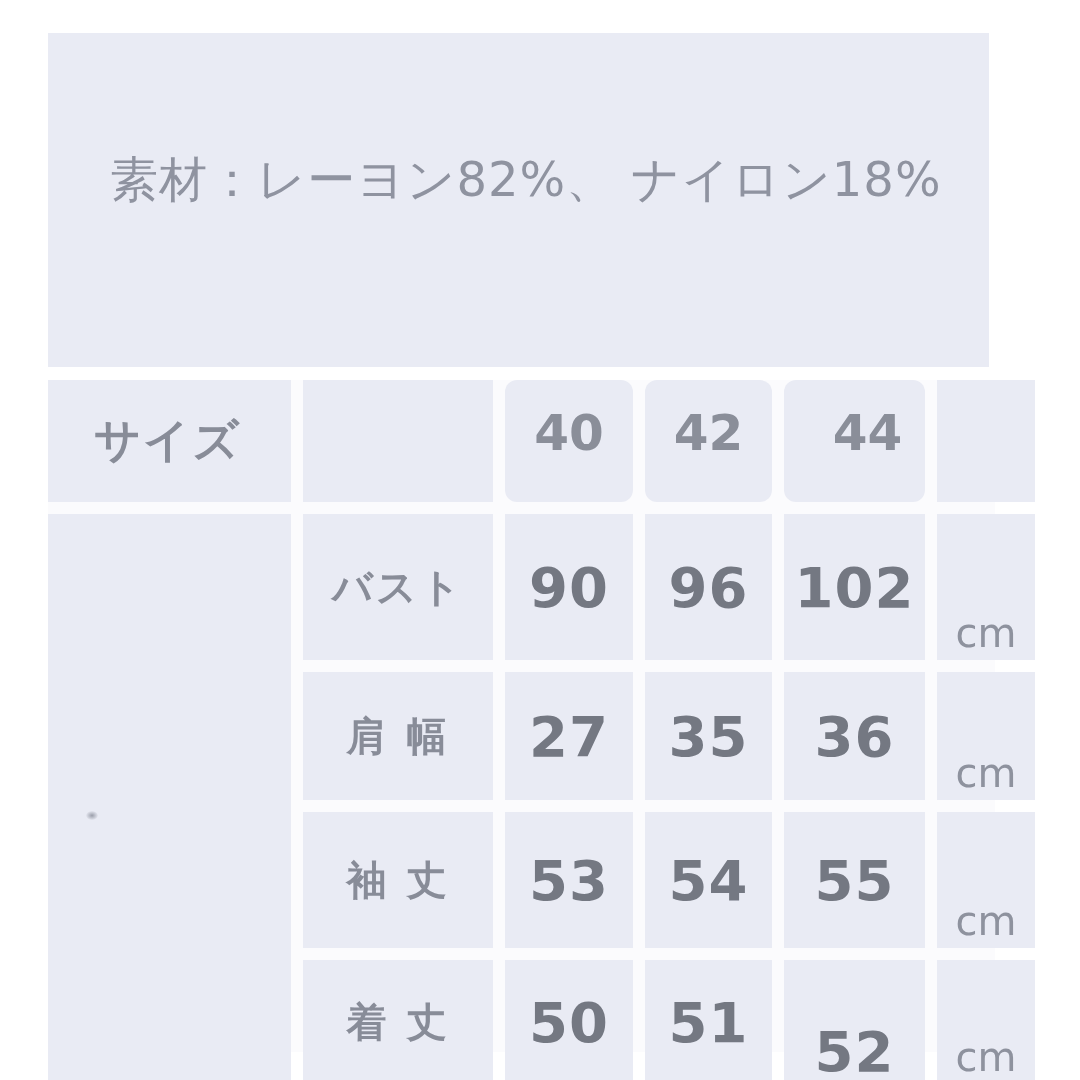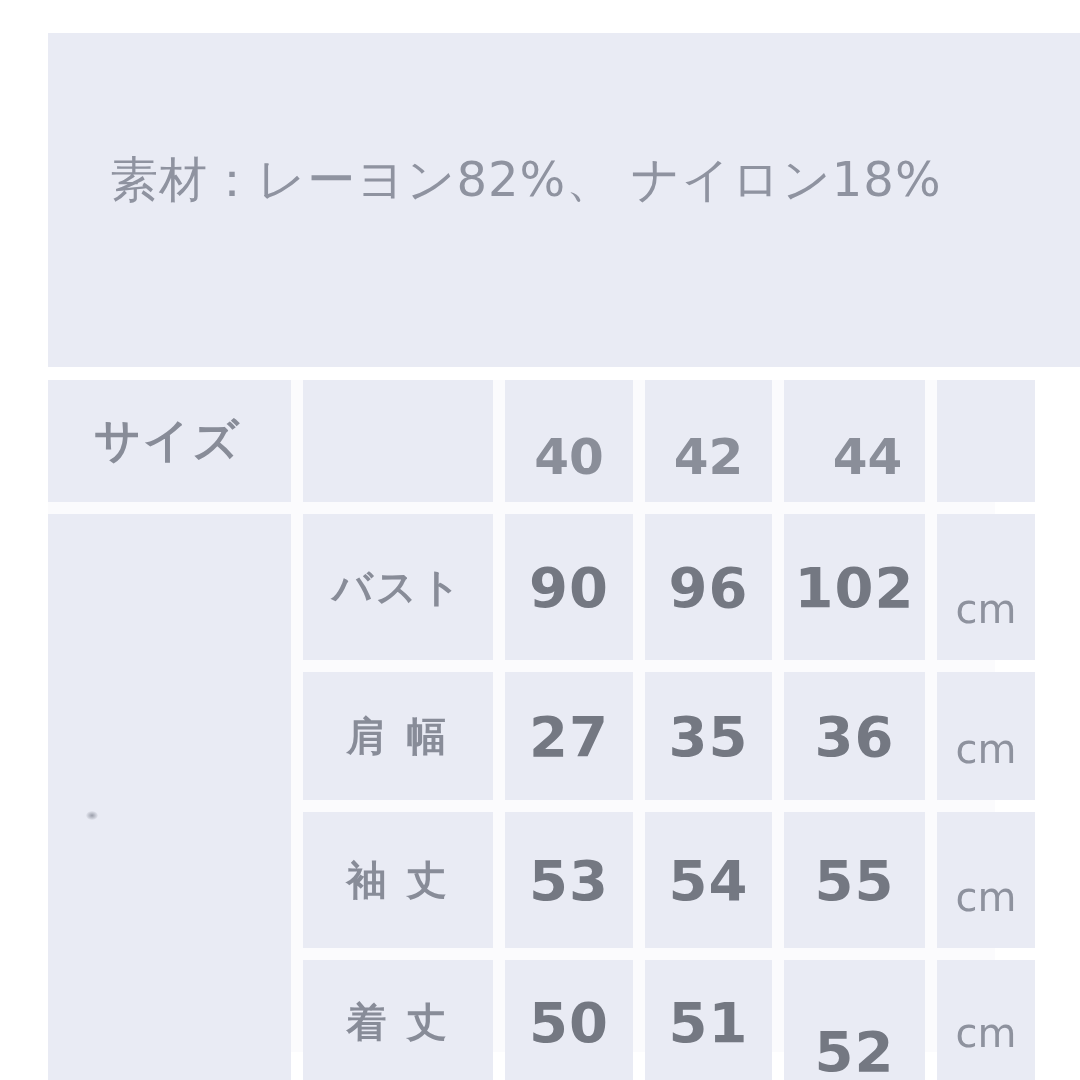--- a/index.html
+++ b/index.html
@@ -3,21 +3,21 @@
 <meta charset="utf-8">
 <style>
   * { margin: 0; padding: 0; box-sizing: border-box; }
   html, body { width: 1080px; height: 1080px; background: #ffffff; overflow: hidden; }
   body { font-family: "DejaVu Sans", "Liberation Sans", sans-serif; position: relative; }
 
   .panel-area { position: absolute; left: 48px; top: 33px; width: 947px; }
 
   
   .material-section {
-    width: 1033px; height: 334px;
+    width: 941px; height: 334px;
     background: #e9ebf4;
     display: flex; align-items: flex-start;
     padding: 118px 0 0 62px;
   }
   .material-text {
     font-size: 48px; line-height: 1.2;
     color: #8f93a0; letter-spacing: 1px; white-space: nowrap;
   }
 
   
@@ -28,30 +28,30 @@
     grid-template-columns: 243px 190px 128px 127px 141px 98px;
     grid-template-rows: 122px 146px 128px 136px 124px;
     gap: 12px;
     background: #fbfbfd;
   }
   .cell { background: #e9ebf4; display: flex; align-items: center; justify-content: center; }
 
   .size-head-cell { justify-content: flex-start; padding-left: 46px; }
   .size-head-text { font-size: 46px; font-weight: 600; color: #888c98; letter-spacing: 2px; }
 
-  .head-num { align-items: flex-end; padding-bottom: 16px; }
+  .head-num { padding-bottom: 16px; border-radius: 12px; }
   .head-num span { font-size: 50px; font-weight: 600; color: #8a8e99; }
 
   .merged-left { grid-column: 1; grid-row: 2 / span 4; position: relative; }
 
   .label-cell span { font-size: 40px; font-weight: 600; color: #888c98; letter-spacing: 3px; white-space: nowrap; }
 
   .val-cell span { font-size: 56px; font-weight: 700; color: #747882; letter-spacing: 1px; }
 
-  .unit-cell { align-items: flex-end; padding-bottom: 28px; justify-content: center; }
+  .unit-cell { align-items: flex-end; padding-bottom: 4px; justify-content: center; }
   .unit-cell span { font-size: 40px; font-weight: 400; color: #8e929e; }
 
   
   .smudge {
     position: absolute; left: 38px; top: 297px; 
     width: 12px; height: 9px; border-radius: 50%;
     background: radial-gradient(ellipse at center, rgba(90,95,110,0.55) 0%, rgba(90,95,110,0.15) 55%, rgba(90,95,110,0) 75%);
   }
 </style>
 </head>

